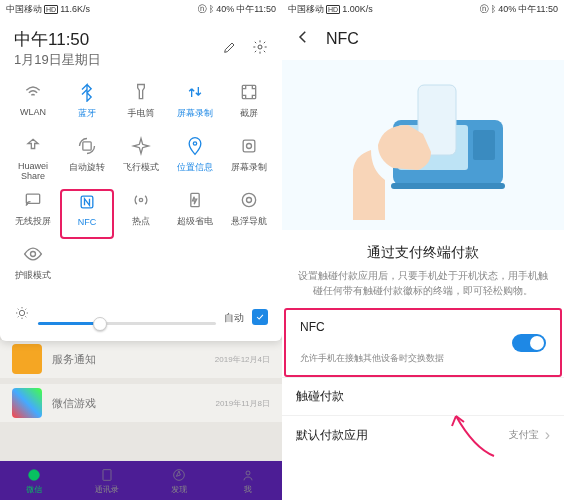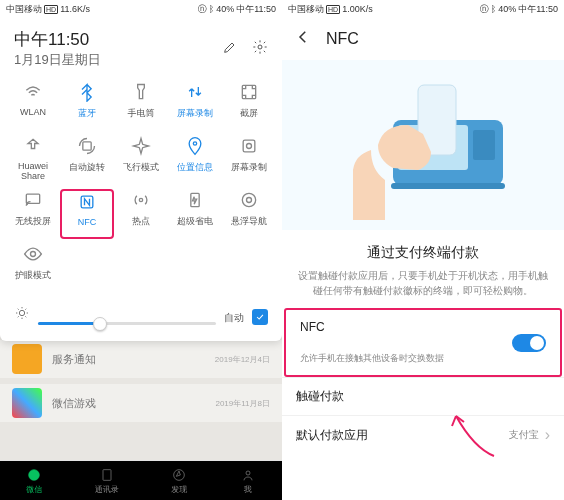--- a/index.html
+++ b/index.html
@@ -42,21 +42,21 @@
   .auto-check svg { width: 10px; height: 10px; stroke: #fff; stroke-width: 2.5; }
 
   
   .bg-list { position: absolute; top: 340px; left: 0; right: 0; bottom: 32px; padding: 0; filter: blur(0.3px); }
   .bg-row { display: flex; align-items: center; padding: 4px 12px; gap: 10px; background: rgba(255,255,255,0.4); margin-bottom: 6px; }
   .bg-row .sq { width: 30px; height: 30px; background: #f5a623; border-radius: 4px; }
   .bg-row .sq.color2 { background: linear-gradient(45deg,#f44,#4af,#4f4); }
   .bg-row .txt1 { font-size: 11px; color: #777; }
   .bg-row .date { margin-left: auto; font-size: 8px; color: #aaa; }
 
-  .bottom-nav { position: absolute; bottom: 0; left: 0; right: 0; height: 40px; background: #000000; display: flex; justify-content: space-around; align-items: center; border-top: 1px solid #e3e3e3; }
+  .bottom-nav { position: absolute; bottom: 0; left: 0; right: 0; height: 40px; background: #4c1d95; display: flex; justify-content: space-around; align-items: center; border-top: 1px solid #e3e3e3; }
   .nav-item { display: flex; flex-direction: column; align-items: center; font-size: 8px; color: #888; gap: 1px; }
   .nav-item svg { width: 16px; height: 16px; stroke: #888; fill: none; }
   .nav-item.active svg { stroke: #07c160; fill: #07c160; }
   .nav-item.active { color: #07c160; }
 
   
   .r-status { background: #fff; }
   .settings-header { display: flex; align-items: center; padding: 10px 12px; gap: 14px; }
   .settings-header svg { width: 18px; height: 18px; stroke: #333; }
   .settings-title { font-size: 16px; font-weight: 500; color: #222; }

